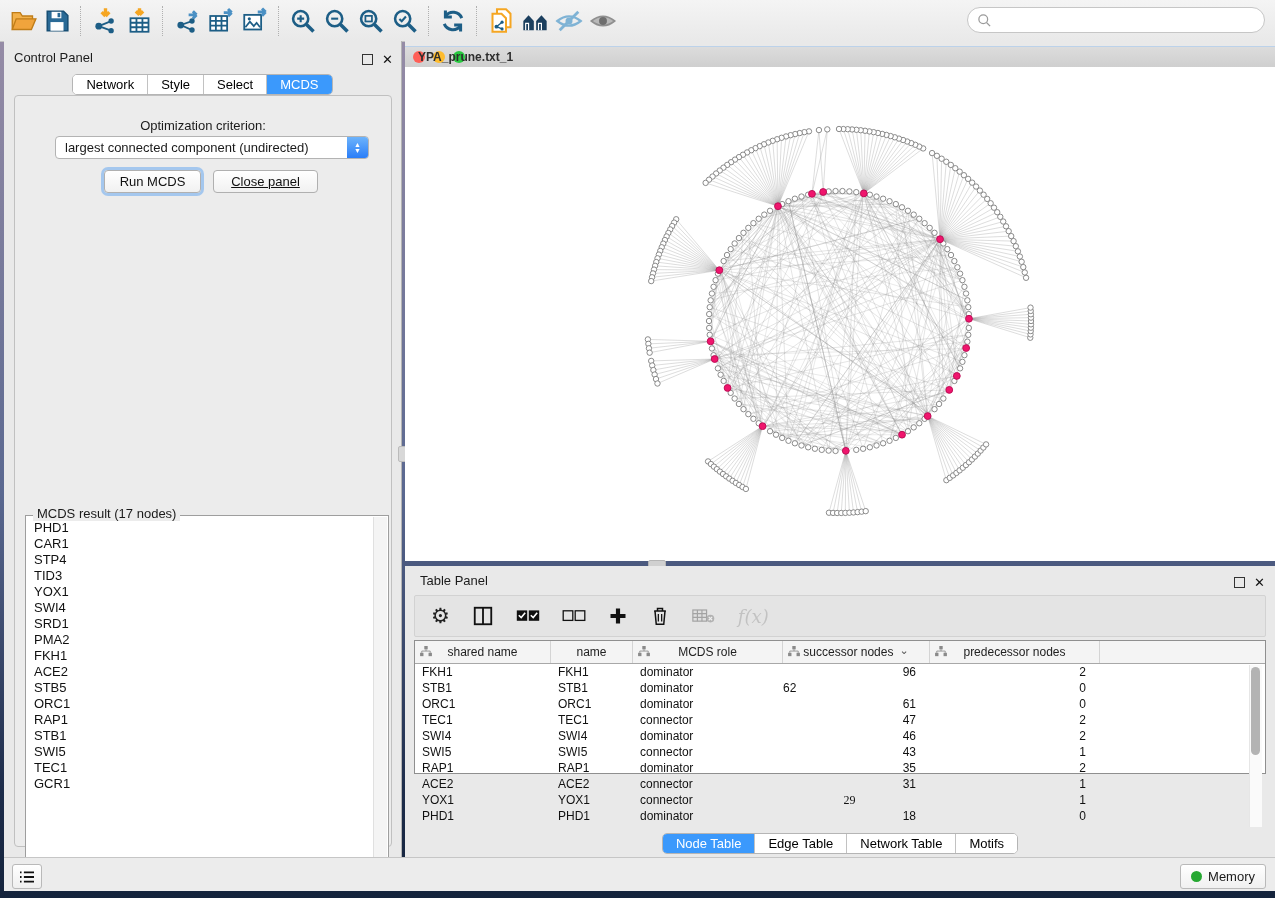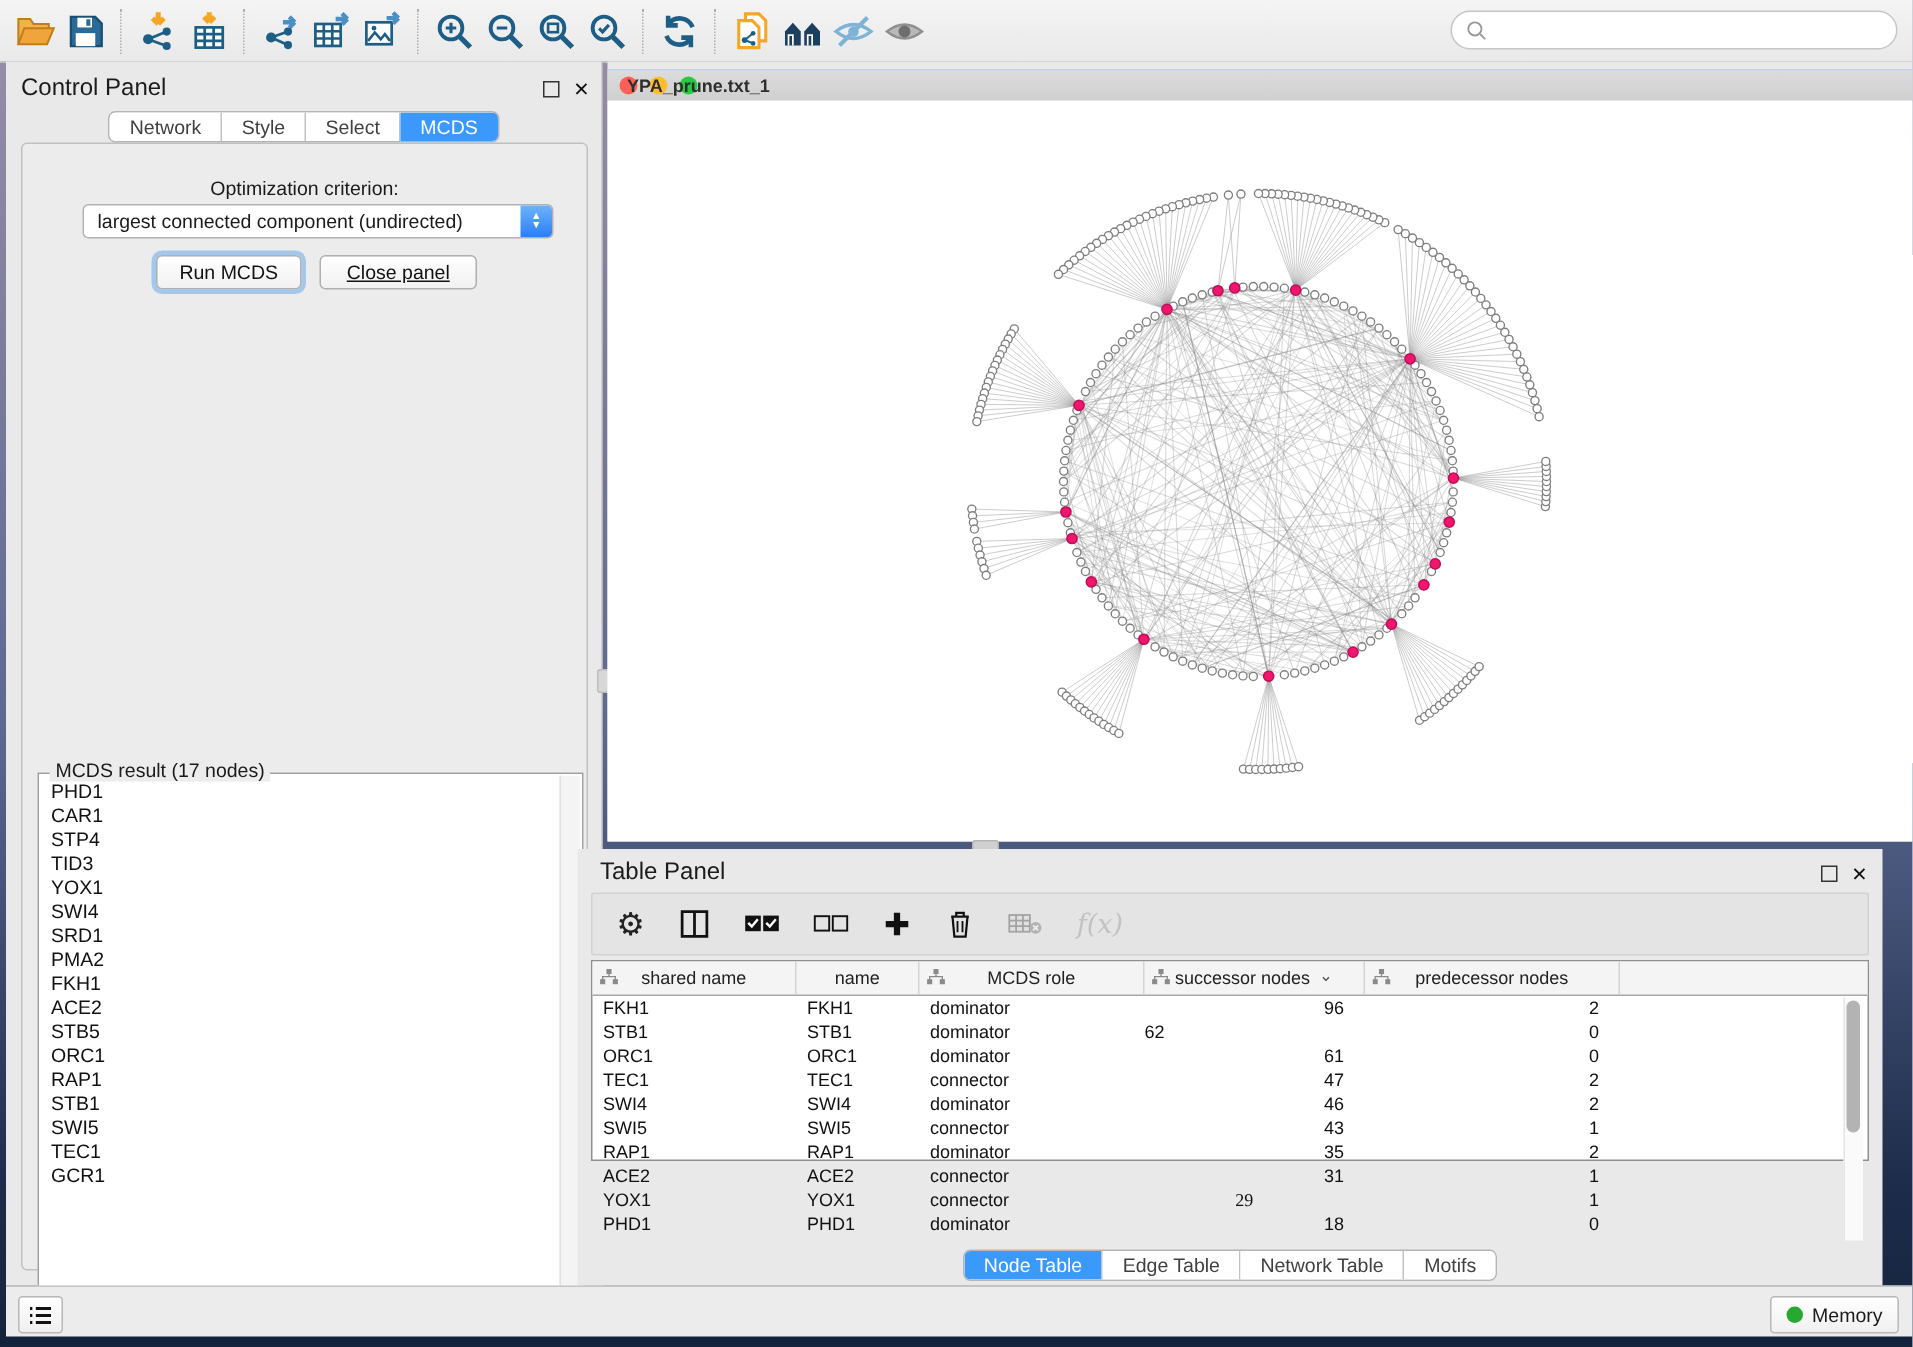--- a/index.html
+++ b/index.html
@@ -13,27 +13,27 @@
   .abs{position:absolute;}
   
   #toolbar{left:0;top:0;width:1275px;height:41px;background:linear-gradient(#f4f4f4,#e9e9e9);
     border-bottom:1px solid #c3c3c3;display:flex;align-items:center;}
   .tbicon{width:34px;height:30px;display:flex;align-items:center;justify-content:center;flex:0 0 auto;cursor:default;}
   .tbsep{width:1px;height:30px;margin:0 6px;border-left:1px dotted #b0b0b0;flex:0 0 auto;}
   #search-wrap{position:absolute;right:10px;top:7px;width:298px;height:26px;background:#fff;
     border:1px solid #c6c6c6;border-radius:13px;display:flex;align-items:center;padding-left:9px;box-sizing:border-box;}
   #search-wrap input{border:none;outline:none;flex:1;font-size:13px;background:transparent;margin-left:5px;height:20px;}
   #control-panel{left:4px;top:41px;width:397px;height:816px;background:#e9e9e9;border-right:1px solid #b4b4b4;}
-  .panel-title{font-size:16px;color:#1c1c1c;}
+  .panel-title{font-size:13px;color:#1c1c1c;}
   .win-btns{position:absolute;top:0;right:8px;display:flex;gap:9px;align-items:center;height:16px;}
   .float-btn{width:9px;height:9px;border:1.5px solid #333;background:transparent;display:inline-block;}
   .close-btn{font-size:13px;font-weight:bold;color:#111;line-height:9px;}
   
   .seg{display:flex;border:1px solid #b5b5b5;border-radius:5px;overflow:hidden;background:#fff;height:21px;box-sizing:border-box;}
-  .seg .seg-item{padding:0 13px;display:flex;align-items:center;font-size:13px;color:#404040;background:#fff;
+  .seg .seg-item{padding:0 13px;display:flex;align-items:center;font-size:13px;color:#000000;background:#fff;
     border-right:1px solid #c2c2c2;cursor:default;white-space:nowrap;}
   .seg .seg-item:last-child{border-right:none;}
   .seg .seg-item.sel{background:#3b99fc;color:#fff;}
   
   #mcds-card{left:10px;top:54px;width:376px;height:750px;background:#ececec;border:1px solid #c0c0c0;border-radius:4px;}
   #opt-label{width:100%;text-align:center;top:22px;left:0;}
   #criterion{left:40px;top:40px;width:314px;height:23px;background:#fff;border:1px solid #b3b3b3;border-radius:4px;
     display:flex;align-items:center;box-sizing:border-box;}
   #criterion .crit-text{flex:1;padding-left:9px;font-size:13px;white-space:nowrap;overflow:hidden;}
   #criterion .stepper{width:21px;height:21px;background:linear-gradient(#6db3fb,#2a7ef8);border-radius:0 3px 3px 0;
@@ -52,21 +52,21 @@
   #v-split-handle{left:398px;top:446px;width:8px;height:14px;background:#d8d8d8;border:1px solid #bbb;border-radius:2px;}
   #h-split-handle{left:648px;top:560px;width:16px;height:7px;background:#d0d0d0;border:1px solid #b5b5b5;border-radius:2px;}
   
   #network-area{left:405px;top:41px;width:870px;height:520px;background:#e9e9e9;}
   #net-titlebar{left:0px;top:5px;width:870px;height:20px;background:linear-gradient(#dcdcdc,#cfcfcf);
     border-top:1px solid #bcd2ea;border-bottom:1px solid #b8b8b8;display:flex;align-items:center;}
   .light{width:12px;height:12px;border-radius:50%;margin-left:8px;}
   #net-title{position:absolute;width:100%;font-weight:bold;font-size:12px;color:#2e2e2e;padding-left:13px;}
   #net-canvas{left:0;top:26px;width:870px;height:494px;background:#fff;}
   
-  #table-panel{left:385px;top:566px;width:870px;height:291px;background:#e9e9e9;}
+  #table-panel{left:405px;top:566px;width:870px;height:291px;background:#e9e9e9;}
   #tp-toolbar{left:9px;top:29px;width:852px;height:42px;background:#e4e4e4;border:1px solid #d2d2d2;border-radius:2px;
     display:flex;align-items:center;gap:22px;padding-left:16px;box-sizing:border-box;}
   .tpicon{display:flex;align-items:center;justify-content:center;height:30px;}
   #node-table{left:9px;top:74px;width:852px;height:134px;background:#fff;border:1px solid #8f8f8f;box-sizing:border-box;}
   .th-row{display:flex;height:22px;background:#f4f4f4;border-bottom:1px solid #a8a8a8;}
   .th{display:flex;align-items:center;justify-content:center;font-size:12px;color:#222;border-right:1px solid #d4d4d4;
     box-sizing:border-box;position:relative;gap:6px;}
   .th .hier{position:absolute;left:5px;top:5px;}
   .tr{display:flex;height:16px;}
   .td{font-size:12px;line-height:16px;box-sizing:border-box;white-space:nowrap;overflow:hidden;color:#111;}

